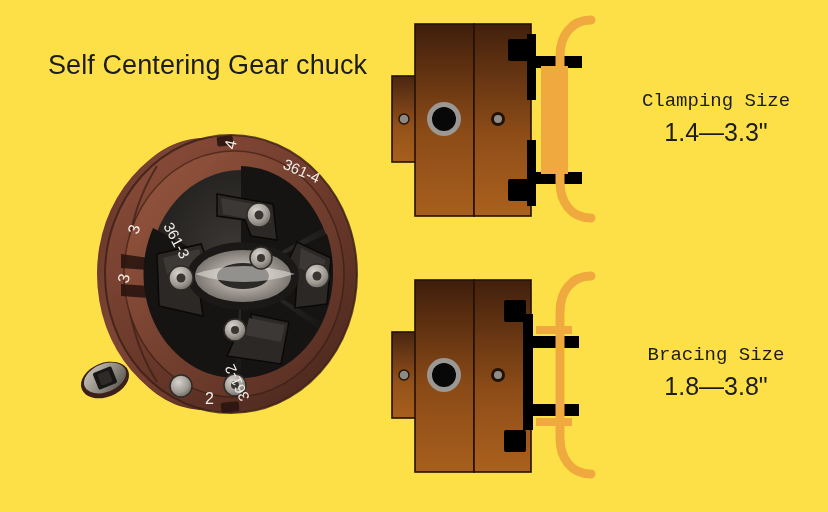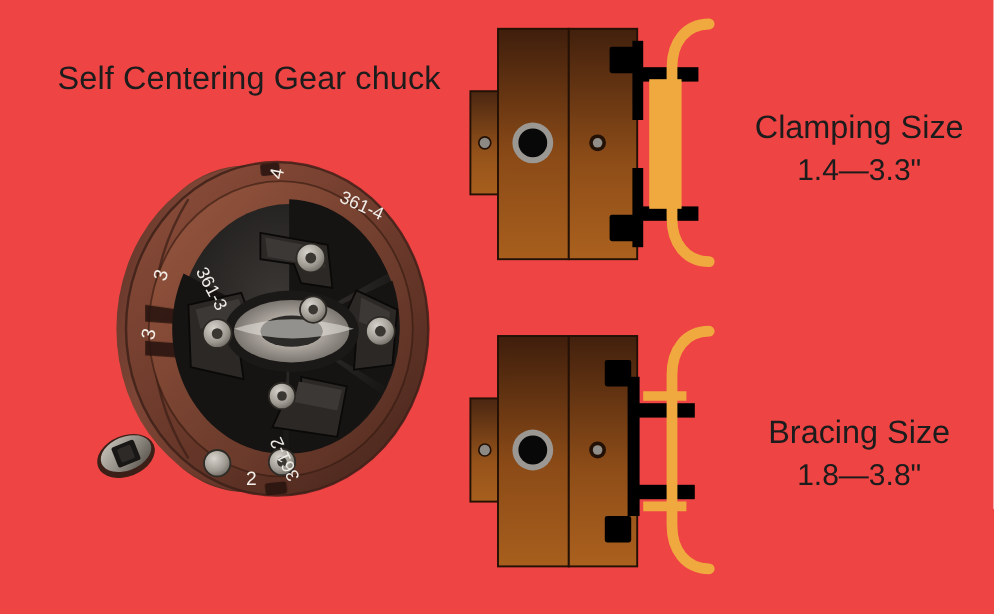--- a/index.html
+++ b/index.html
@@ -9,21 +9,21 @@
     background: #ffffff;
   }
   body {
     font-family: "Liberation Sans", sans-serif;
     color: #1a1a1a;
   }
   #page {
     position: relative;
     width: 828px;
     height: 512px;
-    background: #ef4444;
+    background: #fde047;
     overflow: hidden;
   }
 
   
   #product-title {
     position: absolute;
     left: 48px;
     top: 50px;
     width: 340px;
     font-size: 27px;
@@ -65,25 +65,26 @@
   .spec-block {
     position: absolute;
     left: 218px;
     width: 224px;
     text-align: center;
   }
   #spec-clamping { top: 78px; }
   #spec-bracing  { top: 76px; }
 
   .spec-name {
-    font-size: 27px;
+    font-size: 19px;
     font-weight: 400;
     color: #1c1c1c;
     line-height: 1.25;
     white-space: nowrap;
+    font-family: Liberation Mono, monospace;
   }
   .spec-value {
     font-size: 25px;
     font-weight: 400;
     color: #1c1c1c;
     line-height: 1.45;
     white-space: nowrap;
   }
 </style>
 </head>

